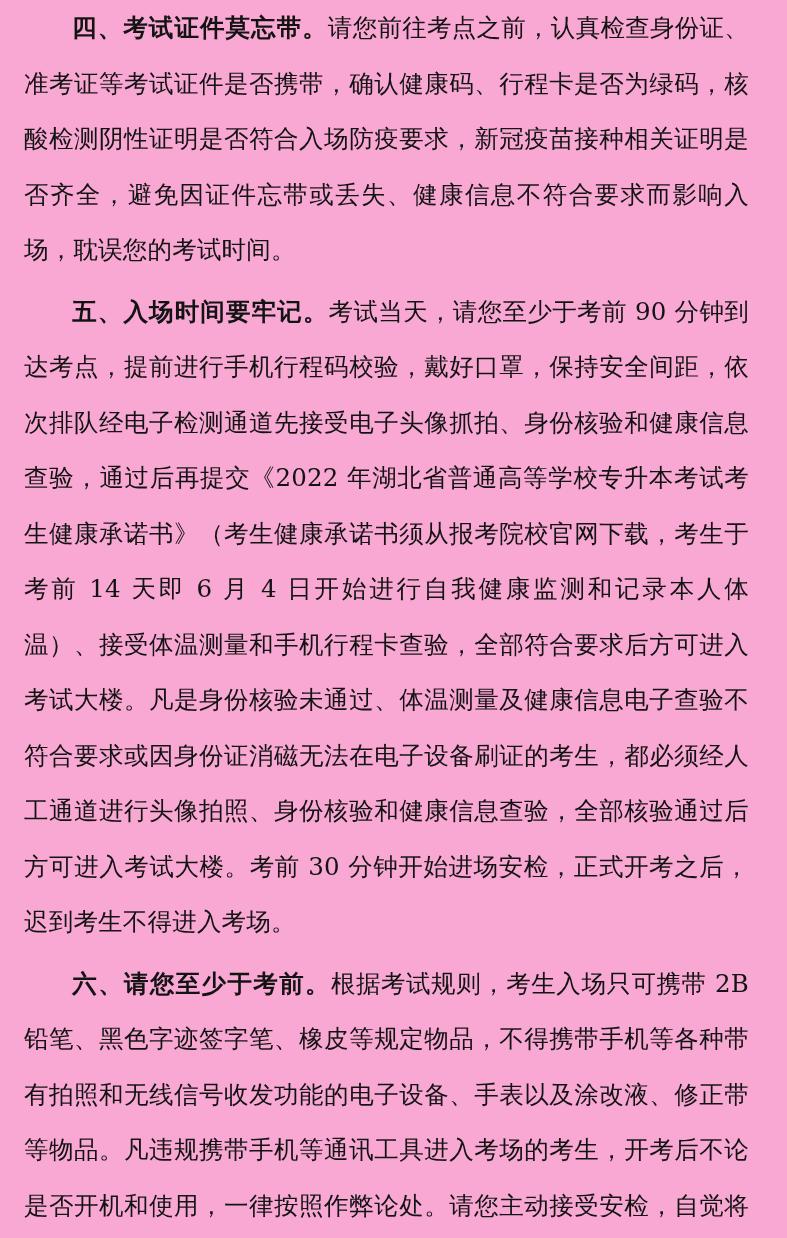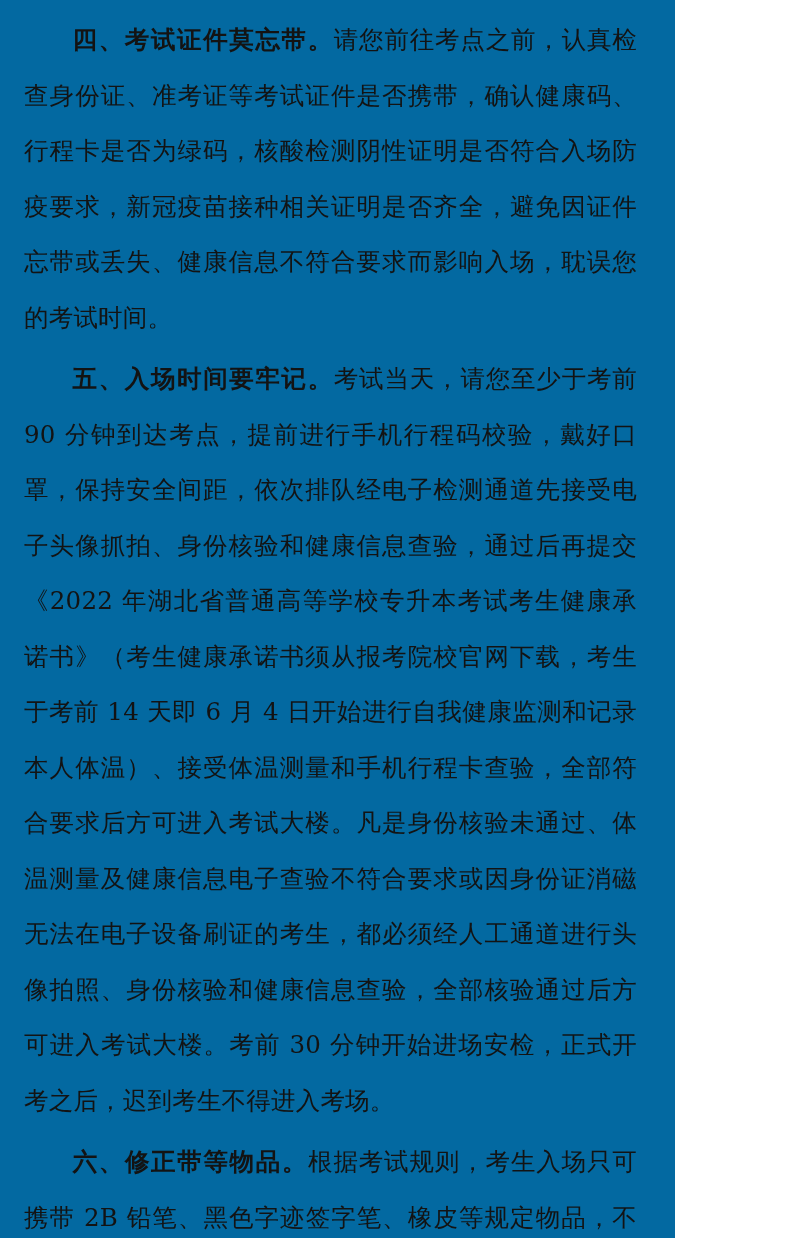--- a/index.html
+++ b/index.html
@@ -8,25 +8,25 @@
     background: #ffffff;
   }
   body {
     width: 787px;
     height: 1238px;
     font-family: "DejaVu Serif", "Liberation Serif", serif;
     color: #121212;
     overflow: hidden;
   }
   .page {
-    width: 675px;
+    width: 787px;
     height: 1238px;
     box-sizing: border-box;
-    padding: 12px 38px 0 24px;
-    background: #0369a1;
+    padding: 0 38px 0 24px;
+    background: #f9a8d4;
   }
   .para {
     margin: 0 0 6px 0;
     font-size: 24.5px;
     line-height: 55.5px;
     text-align: justify;
     text-justify: inter-ideograph;
     letter-spacing: 0.2px;
     color: #131313;
   }
@@ -46,16 +46,16 @@
 
   <p class="para">
     <span class="indent"></span><span class="heading">四、考试证件莫忘带。</span><span>请您前往考点之前，认真检查身份证、准考证等考试证件是否携带，确认健康码、行程卡是否为绿码，核酸检测阴性证明是否符合入场防疫要求，新冠疫苗接种相关证明是否齐全，避免因证件忘带或丢失、健康信息不符合要求而影响入场，耽误您的考试时间。</span>
   </p>
 
   <p class="para">
     <span class="indent"></span><span class="heading">五、入场时间要牢记。</span><span>考试当天，请您至少于考前 90 分钟到达考点，提前进行手机行程码校验，戴好口罩，保持安全间距，依次排队经电子检测通道先接受电子头像抓拍、身份核验和健康信息查验，通过后再提交《2022 年湖北省普通高等学校专升本考试考生健康承诺书》（考生健康承诺书须从报考院校官网下载，考生于考前 14 天即 6 月 4 日开始进行自我健康监测和记录本人体温）、接受体温测量和手机行程卡查验，全部符合要求后方可进入考试大楼。凡是身份核验未通过、体温测量及健康信息电子查验不符合要求或因身份证消磁无法在电子设备刷证的考生，都必须经人工通道进行头像拍照、身份核验和健康信息查验，全部核验通过后方可进入考试大楼。考前 30 分钟开始进场安检，正式开考之后，迟到考生不得进入考场。</span>
   </p>
 
   <p class="para">
-    <span class="indent"></span><span class="heading">六、修正带等物品。</span><span>根据考试规则，考生入场只可携带 2B 铅笔、黑色字迹签字笔、橡皮等规定物品，不得携带手机等各种带有拍照和无线信号收发功能的电子设备、手表以及涂改液、修正带等物品。凡违规携带手机等通讯工具进入考场的考生，开考后不论是否开机和使用，一律按照作弊论处。请您主动接受安检，自觉将违禁物品和与考试无关的个人用品存放在指定的物品存放处。</span>
+    <span class="indent"></span><span class="heading">六、请您至少于考前。</span><span>根据考试规则，考生入场只可携带 2B 铅笔、黑色字迹签字笔、橡皮等规定物品，不得携带手机等各种带有拍照和无线信号收发功能的电子设备、手表以及涂改液、修正带等物品。凡违规携带手机等通讯工具进入考场的考生，开考后不论是否开机和使用，一律按照作弊论处。请您主动接受安检，自觉将违禁物品和与考试无关的个人用品存放在指定的物品存放处。</span>
   </p>
 
 </div>
 
 </body></html>

